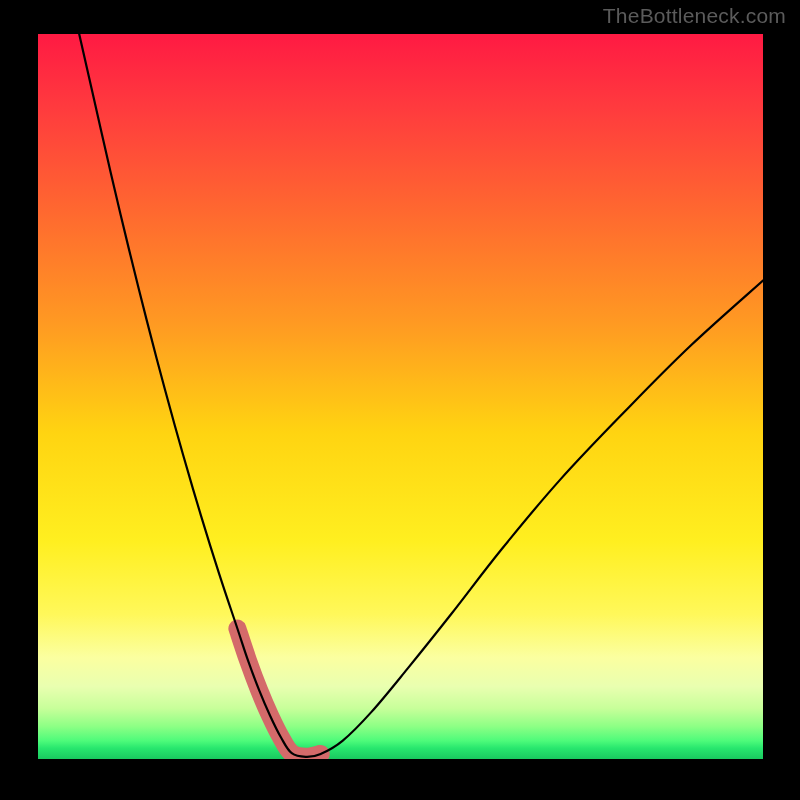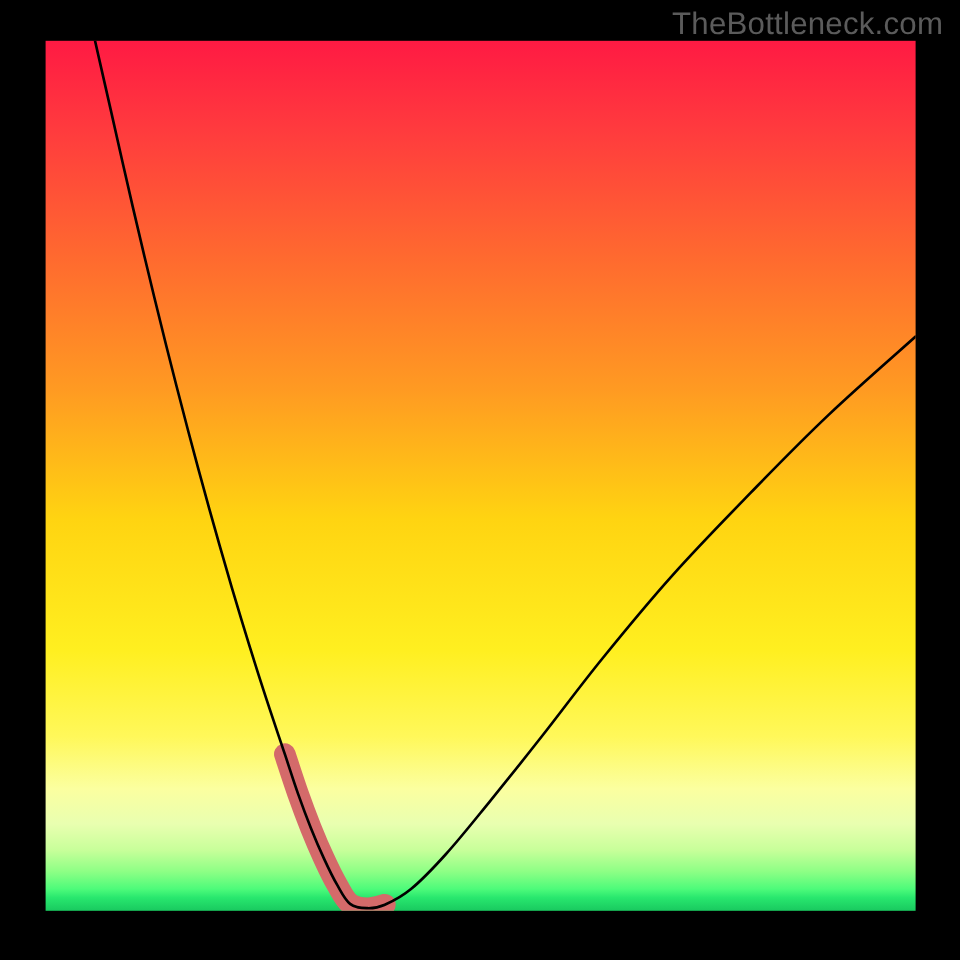--- a/index.html
+++ b/index.html
@@ -15,21 +15,21 @@
     position: absolute;
     left: 0; top: 0;
     width: 800px; height: 800px;
     background: #000;
   }
   .watermark {
     position: absolute;
     top: 4px;
     right: 14px;
     color: #5b5b5b;
-    font-size: 26px;
+    font-size: 21px;
     font-weight: 400;
     letter-spacing: 0.2px;
   }
   svg {
     position: absolute;
     left: 0; top: 0;
   }
 </style>
 </head>
 <body>

